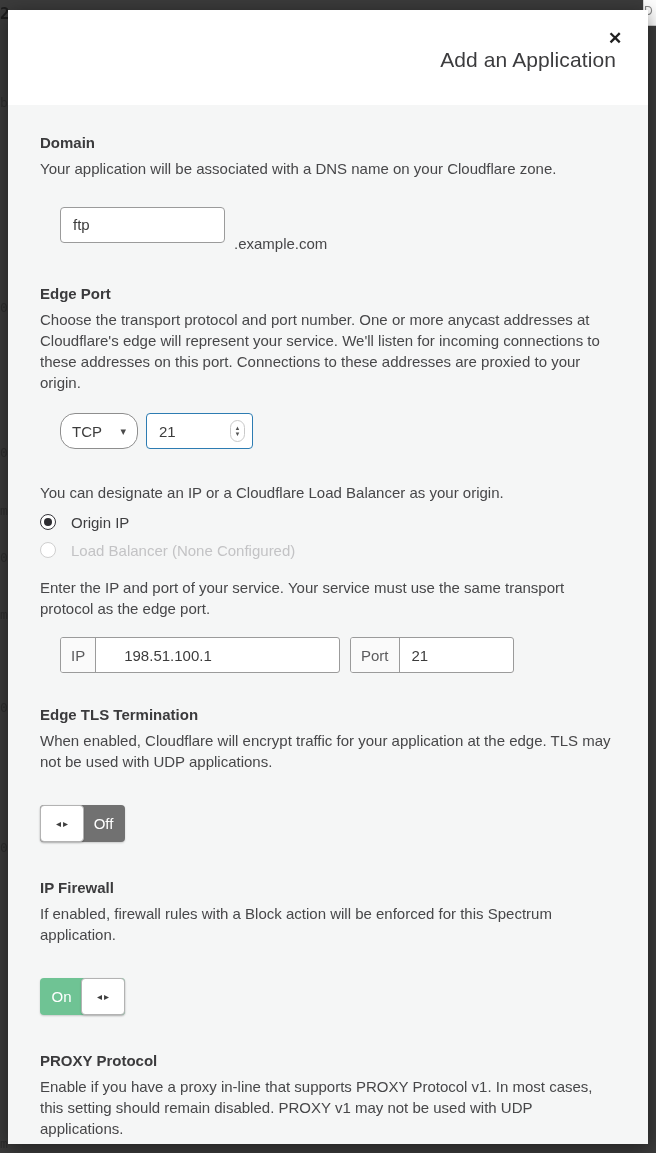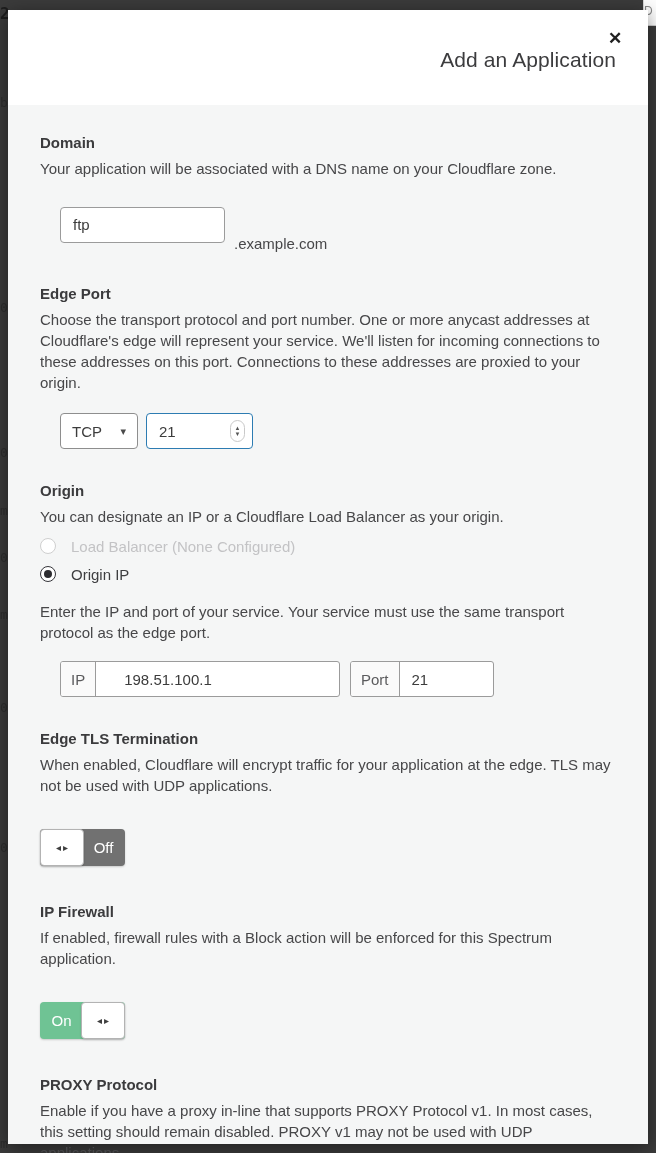--- a/index.html
+++ b/index.html
@@ -44,21 +44,21 @@
 
   
   .text-input{
     height:36px;box-sizing:border-box;border:1px solid #9b9b9b;border-radius:4px;
     background:#fff;font:15px "Liberation Sans",sans-serif;color:#3c3c3c;padding:0 12px;outline:none;
   }
   .row{display:flex;align-items:center;padding-left:20px;}
   .suffix{font-size:15px;color:#474749;margin-left:9px;margin-top:38px;}
 
   .select-box{
-    width:78px;height:36px;box-sizing:border-box;border:1px solid #8e8e8e;border-radius:4px;background:#fff;
+    width:78px;height:36px;box-sizing:border-box;border:1px solid #8e8e8e;border-radius:15px;background:#fff;
     display:flex;align-items:center;justify-content:space-between;padding:0 11px;cursor:pointer;
   }
   .select-box .val{font-size:15px;color:#3c3c3c;}
   .select-box .chev{font-size:11px;color:#4a4a4a;}
 
   .num-box{
     width:107px;height:36px;box-sizing:border-box;border:1px solid #2d7cb2;border-radius:4px;background:#fff;
     display:flex;align-items:center;margin-left:8px;padding:0 7px 0 12px;
   }
   .num-box input{border:none;outline:none;flex:1;width:40px;font:15px "Liberation Sans",sans-serif;color:#3c3c3c;background:transparent;padding:0;}
@@ -85,21 +85,21 @@
   .composite{
     display:flex;align-items:stretch;height:36px;box-sizing:border-box;background:#fff;
     border:1px solid #9b9b9b;border-radius:3px;overflow:hidden;
   }
   .composite .prefix{
     display:flex;align-items:center;padding:0 10px;background:#fafafa;color:#5b5b5d;
     font-size:15px;border-right:1px solid #9b9b9b;
   }
   .composite input{border:none;outline:none;font:15px "Liberation Sans",sans-serif;color:#3c3c3c;padding:0 12px;flex:1;min-width:0;background:transparent;}
   .ip-field{width:280px;gap:16px;}
-  .port-field{width:144px;margin-left:10px;}
+  .port-field{width:164px;margin-left:10px;}
 
   
   .toggle{position:relative;width:85px;height:37px;display:inline-block;cursor:pointer;}
   .toggle .track{
     position:absolute;inset:0;border-radius:4px;display:flex;align-items:center;
     box-shadow:0 1px 2px rgba(0,0,0,.18);
   }
   .toggle .track.off{background:#717171;justify-content:flex-end;}
   .toggle .track.on{background:#6fc394;justify-content:flex-start;}
   .toggle .state-label{width:43px;text-align:center;color:#fff;font-size:15px;}
@@ -157,30 +157,29 @@
           <input type="text" value="21" style="">
           <div class="stepper">
             <span>▲</span>
             <span>▼</span>
           </div>
         </div>
       </div>
     </div>
 
     <div class="section">
-      <p class="sec-label">Origin</p>
       <p class="sec-desc" style="margin-bottom:6px;">You can designate an IP or a Cloudflare Load Balancer as your origin.</p>
 
+      <div class="radio-row">
+        <span class="radio checked"></span>
+        <span class="radio-label">Origin IP</span>
+      </div>
       <div class="radio-row">
         <span class="radio disabled"></span>
         <span class="radio-label disabled">Load Balancer (None Configured)</span>
-      </div>
-      <div class="radio-row">
-        <span class="radio checked"></span>
-        <span class="radio-label">Origin IP</span>
       </div>
 
       <p class="sec-desc" style="margin:14px 0 18px;">Enter the IP and port of your service. Your service must use the same transport protocol as the edge port.</p>
 
       <div class="row">
         <div class="composite ip-field">
           <span class="prefix">IP</span>
           <input type="text" value="198.51.100.1" style="">
         </div>
         <div class="composite port-field">

